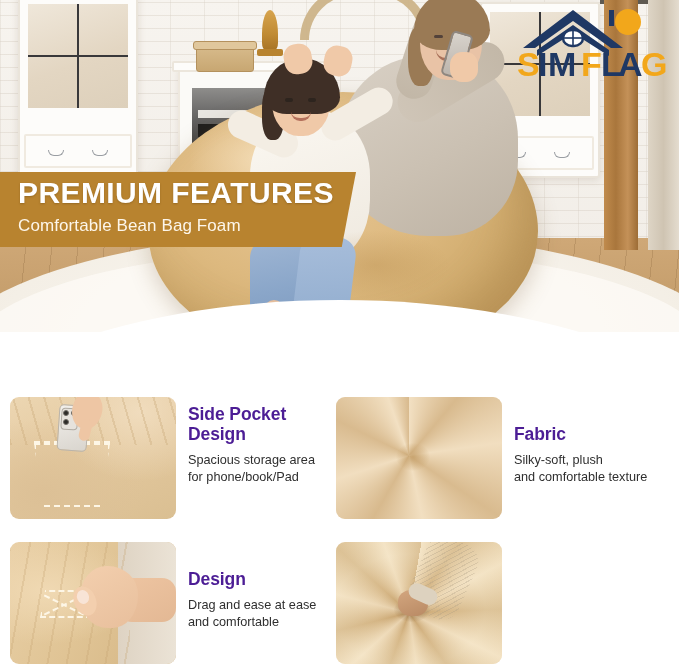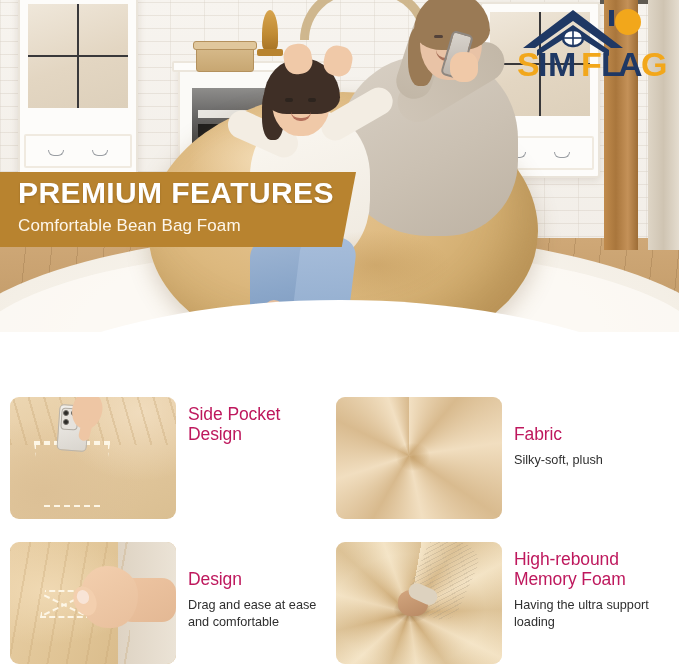--- a/index.html
+++ b/index.html
@@ -464,21 +464,21 @@
   .t4-cuff {
     position:absolute; left:72px; top:44px; width:30px; height:16px;
     background:#ddd2bf; border-radius:8px; transform:rotate(24deg);
   }
 
   
   .ftext {
     position:absolute; left:178px; top:12px; width:156px;
   }
   .ftitle {
-    font-size:17.5px; font-weight:normal; color:#be185d;
+    font-size:17.5px; font-weight:bold; color:#4c1d95;
     line-height:1.17; letter-spacing:-.1px;
   }
   .fdesc {
     margin-top:7px;
     font-size:12.7px; color:#2f2f2f; line-height:1.33;
   }
 </style>
 </head>
 <body>
 
@@ -601,35 +601,40 @@
       <div class="t1-lens b"></div>
       <div class="t1-lens c"></div>
       <div class="t1-hand"></div>
       <div class="t1-finger"></div>
     </div>
     <div class="ftext">
       <div class="ftitle">
         <span>Side Pocket</span><br>
         <span>Design</span>
       </div>
+      <div class="fdesc">
+        <span>Spacious storage area</span><br>
+        <span>for phone/book/Pad</span>
+      </div>
     </div>
   </div>
 
   <div class="feature f-tr">
     <div class="thumb t2">
       <div class="t2-sw"></div>
       <div class="t2-core"></div>
     </div>
     <div class="ftext">
       <div class="ftitle">
         <br>
         <span>Fabric</span>
       </div>
       <div class="fdesc">
         <span>Silky-soft, plush</span><br>
+        <span>and comfortable texture</span>
       </div>
     </div>
   </div>
 
   <div class="feature f-bl">
     <div class="thumb t3">
       <div class="t3-bg-r"></div>
       <div class="t3-folds"></div>
       <div class="t3-handle"></div>
       <div class="t3-x"></div>
@@ -651,25 +656,15 @@
   </div>
 
   <div class="feature f-br">
     <div class="thumb t4">
       <div class="t4-rays"></div>
       <div class="t4-dent"></div>
       <div class="t4-sleeve"></div>
       <div class="t4-fist"></div>
       <div class="t4-cuff"></div>
     </div>
-    <div class="ftext">
-      <div class="ftitle">
-        <span>High-rebound</span><br>
-        <span>Memory Foam</span>
-      </div>
-      <div class="fdesc">
-        <span>Having the ultra support</span><br>
-        <span>loading</span>
-      </div>
-    </div>
   </div>
 
 </div>
 
 </body></html>

